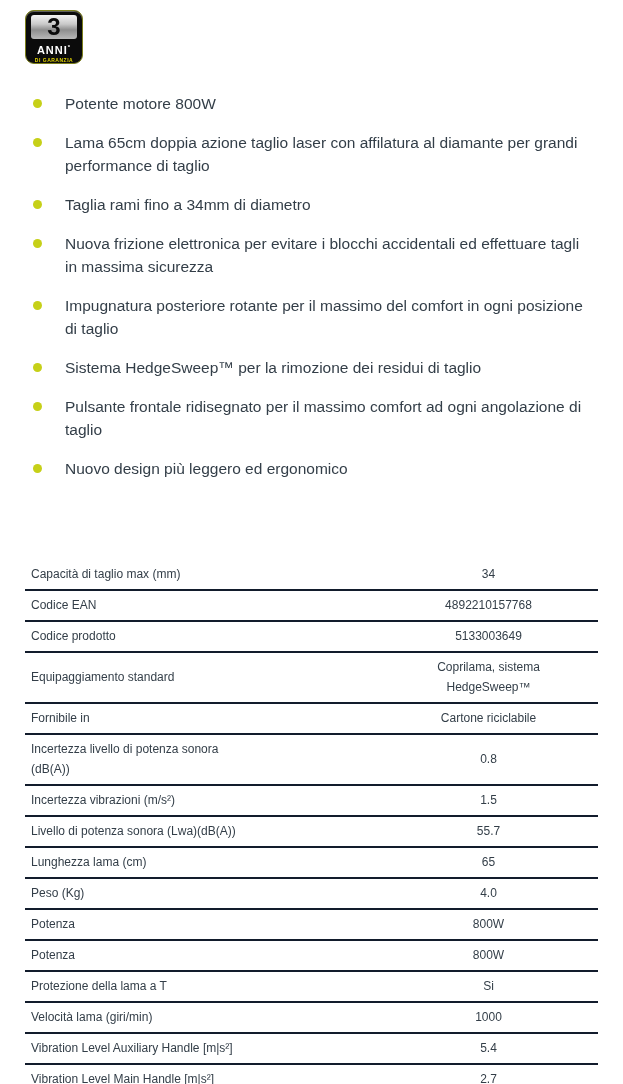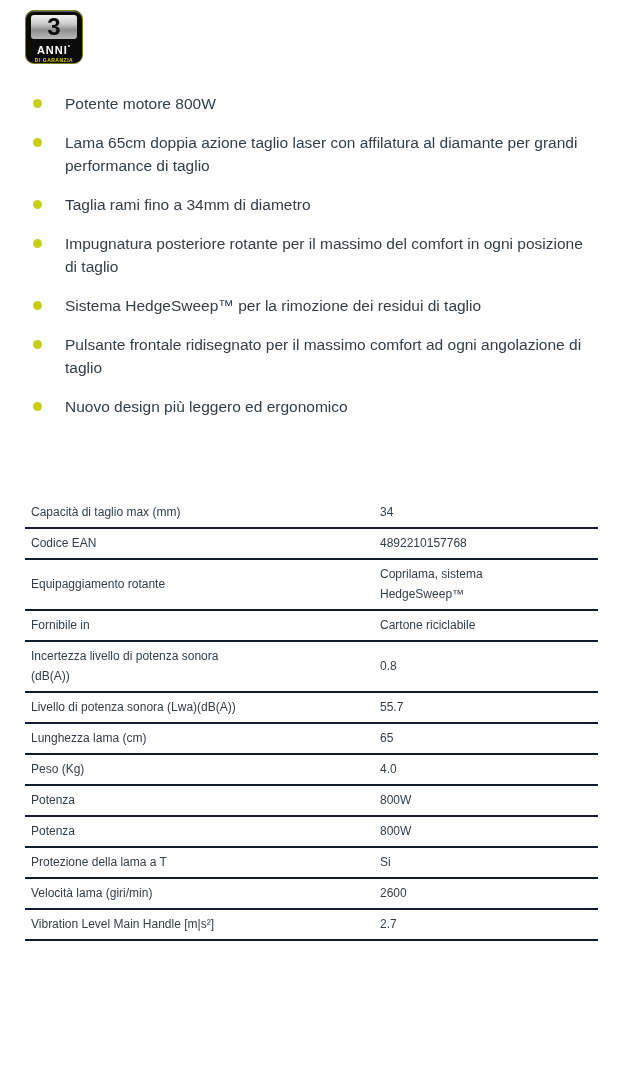--- a/index.html
+++ b/index.html
@@ -97,21 +97,21 @@
   .specs col.c-label { width: 355px; }
   .specs col.c-value { width: 218px; }
   .specs td {
     border-bottom: 2.5px solid #121c2c;
     padding: 4px 0 5px 0;
     line-height: 20px;
     vertical-align: middle;
     white-space: pre-line;
   }
   .specs td.label { text-align: left; padding-left: 6px; }
-  .specs td.value { text-align: left; padding-right: 1px; }
+  .specs td.value { text-align: center; padding-right: 1px; }
 </style>
 </head>
 <body>
 
 <div class="page">
 
   <div class="badge">
     <div class="badge-plate">
       <span class="badge-number">3</span>
     </div>
@@ -129,20 +129,24 @@
       <li>
         <span class="dot"></span>
         <span class="feature-text">Lama 65cm doppia azione taglio laser con affilatura al diamante per grandi performance di taglio</span>
       </li>
 
       <li>
         <span class="dot"></span>
         <span class="feature-text">Taglia rami fino a 34mm di diametro</span>
       </li>
 
+      <li>
+        <span class="dot"></span>
+        <span class="feature-text">Nuova frizione elettronica per evitare i blocchi accidentali ed effettuare tagli in massima sicurezza</span>
+      </li>
 
       <li>
         <span class="dot"></span>
         <span class="feature-text">Impugnatura posteriore rotante per il massimo del comfort in ogni posizione di taglio</span>
       </li>
 
       <li>
         <span class="dot"></span>
         <span class="feature-text">Sistema HedgeSweep™ per la rimozione dei residui di taglio</span>
       </li>
@@ -168,38 +172,46 @@
         <tr>
           <td class="label">Capacità di taglio max (mm)</td>
           <td class="value">34</td>
         </tr>
 
         <tr>
           <td class="label">Codice EAN</td>
           <td class="value">4892210157768</td>
         </tr>
 
-
-        <tr>
-          <td class="label">Equipaggiamento rotante</td>
+        <tr>
+          <td class="label">Codice prodotto</td>
+          <td class="value">5133003649</td>
+        </tr>
+
+        <tr>
+          <td class="label">Equipaggiamento standard</td>
           <td class="value">Coprilama, sistema
 HedgeSweep™</td>
         </tr>
 
         <tr>
           <td class="label">Fornibile in</td>
           <td class="value">Cartone riciclabile</td>
         </tr>
 
         <tr>
           <td class="label">Incertezza livello di potenza sonora
 (dB(A))</td>
           <td class="value">0.8</td>
         </tr>
 
+        <tr>
+          <td class="label">Incertezza vibrazioni (m/s²)</td>
+          <td class="value">1.5</td>
+        </tr>
 
         <tr>
           <td class="label">Livello di potenza sonora (Lwa)(dB(A))</td>
           <td class="value">55.7</td>
         </tr>
 
         <tr>
           <td class="label">Lunghezza lama (cm)</td>
           <td class="value">65</td>
         </tr>
@@ -219,23 +231,27 @@
           <td class="value">800W</td>
         </tr>
 
         <tr>
           <td class="label">Protezione della lama a T</td>
           <td class="value">Si</td>
         </tr>
 
         <tr>
           <td class="label">Velocità lama (giri/min)</td>
-          <td class="value">2600</td>
-        </tr>
-
+          <td class="value">1000</td>
+        </tr>
+
+        <tr>
+          <td class="label">Vibration Level Auxiliary Handle [m|s²]</td>
+          <td class="value">5.4</td>
+        </tr>
 
         <tr>
           <td class="label">Vibration Level Main Handle [m|s²]</td>
           <td class="value">2.7</td>
         </tr>
       </tbody>
   </table>
 
 </div>
 

